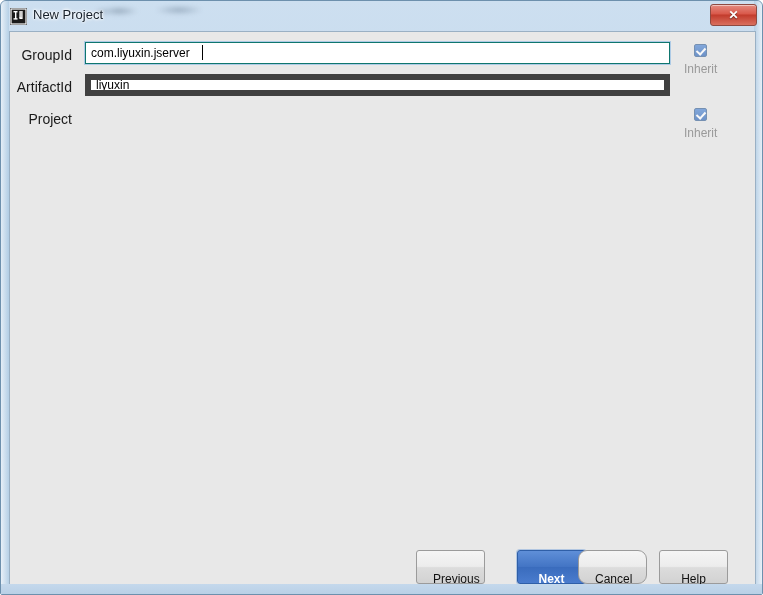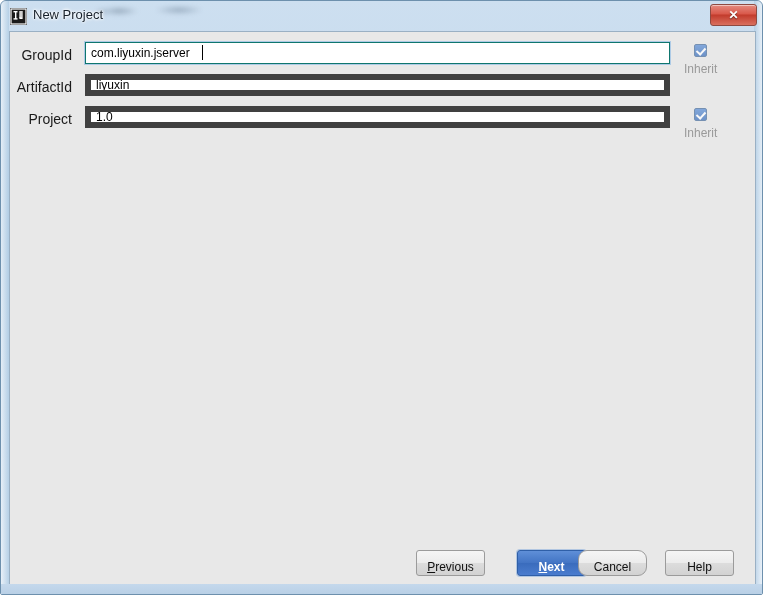--- a/index.html
+++ b/index.html
@@ -206,35 +206,35 @@
     box-sizing: border-box;
     border-radius: 3px;
     border: 1px solid #9b9b9b;
     background: linear-gradient(to bottom, #f5f5f5 0%, #ececec 48%, #dcdcdc 52%, #d2d2d2 100%);
     font-family: "Liberation Sans", sans-serif;
     font-size: 12px;
     color: #111111;
     cursor: pointer;
     line-height: 24px;
     text-align: center;
-    padding: 4px;
+    padding: 16px;
   }
   .dlg-button.default {
     border: 1px solid #2f5fa8;
     background: linear-gradient(to bottom, #5f8fd8 0%, #4274c4 50%, #3a6cbd 51%, #4a7cce 100%);
     color: #ffffff;
     box-shadow: 0 0 0 1px rgba(140,175,220,0.6);
     font-weight: bold;
   }
   .mn { text-decoration: underline; }
 
   #btn-previous { left: 406px; width: 69px; }
   #btn-next     { left: 487px; width: 69px; margin-left: 20px; }
   #btn-cancel   { left: 568px; width: 69px; border-radius: 9px; }
-  #btn-help     { left: 649px; width: 69px; margin-left: 6px; }
+  #btn-help     { left: 649px; width: 69px; }
 
   #bottom-glass {
     position: absolute;
     left: 0; bottom: 0;
     width: 763px; height: 10px;
     background: linear-gradient(to bottom, #c4d8ec, #b9d0e6);
   }
 </style>
 </head>
 <body>
@@ -278,21 +278,20 @@
         </div>
       </div>
 
       <div class="form-row">
         <span class="row-label">ArtifactId</span>
         <input class="row-input" type="text" value="liyuxin" style="">
       </div>
 
       <div class="form-row">
         <span class="row-label">Project</span>
-        <input class="row-input" type="text" value="1.0" style="">
         <div class="inherit-group">
           <span class="checkbox"></span>
           <span class="inherit-label">Inherit</span>
         </div>
       </div>
 
     </div>
 
     <div id="button-bar">
       <button id="btn-previous" class="dlg-button"><span class="mn">P</span><span>revious</span></button>

